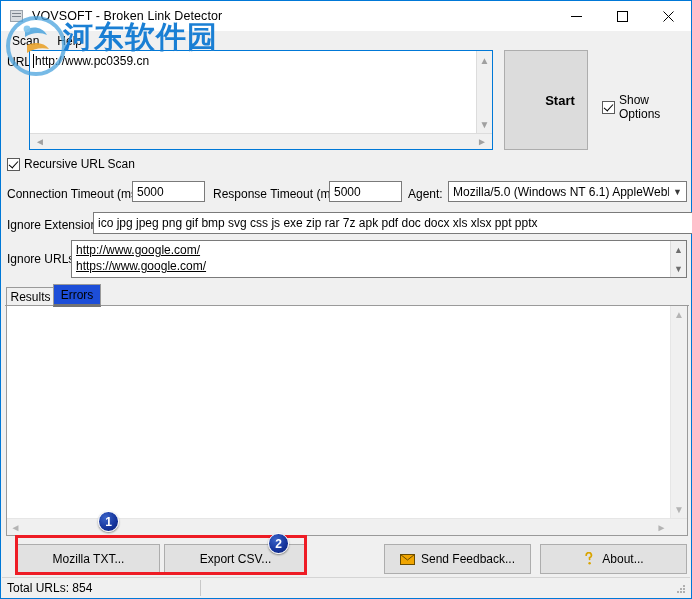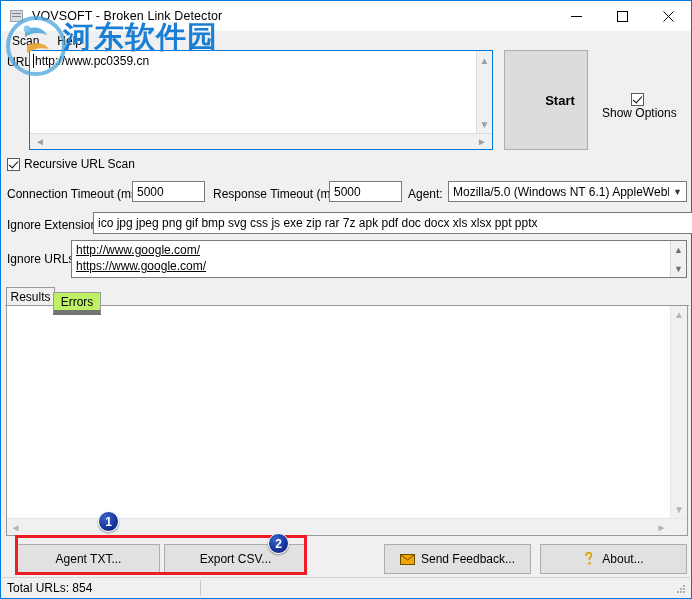--- a/index.html
+++ b/index.html
@@ -166,21 +166,20 @@
     background: #dcdcdc;
     border: 1px solid #adadad;
     box-sizing: border-box;
     display: flex; align-items: center; justify-content: center;
     font-weight: bold; font-size: 13px; padding-left: 28px;
   }
   .show-opt {
     position: absolute; left: 601px; top: 92px;
     display: flex; align-items: center;
     font-size: 12px;
-    flex-direction: column;
   }
   .cb {
     width: 13px; height: 13px;
     border: 1px solid #5a5a5a;
     background: #fff;
     box-sizing: border-box;
     margin-right: 4px;
     position: relative;
     flex: none;
   }
@@ -283,23 +282,23 @@
     position: absolute; top: 3px;
     height: 19px;
     border: 1px solid #9a9a9a;
     background: #f0f0f0;
     box-sizing: border-box;
     font-size: 12px;
     display: flex; align-items: center; justify-content: center;
     padding: 0 16px;
   }
   .tab.active {
-    top: 8px; height: 23px;
-    background: #bef264;
-    border-bottom: 5px solid #737373;
+    top: 0px; height: 23px;
+    background: #1d4ed8;
+    border-bottom: 3px solid #737373;
     z-index: 3;
   }
   .tab-results { left: 1px; width: 49px; }
   .tab-errors  { left: 48px; width: 48px; }
   .tab-line {
     position: absolute; left: 0; top: 21px;
     width: 684px; height: 1px; background: #9a9a9a;
   }
 
   .results-panel {
@@ -490,21 +489,21 @@
     <div class="rp-v">
       <div class="au">▲</div>
       <div class="ad">▼</div>
     </div>
     <div class="rp-h">
       <div class="al">◄</div>
       <div class="ar">►</div>
     </div>
   </div>
 
-  <div class="btn btn-txt">Agent TXT...</div>
+  <div class="btn btn-txt">Mozilla TXT...</div>
   <div class="btn btn-csv">Export CSV...</div>
 
   <div class="btn btn-fb">
     <span class="ico">
       <svg width="15" height="11" viewBox="0 0 15 11">
         <rect x="0.5" y="0.5" width="14" height="10" fill="#f0a500" stroke="#6b4c00"></rect>
         <path d="M0.5 0.5 L7.5 6 L14.5 0.5" fill="none" stroke="#6b4c00"></path>
       </svg>
     </span>
     <span>Send Feedback...</span>

